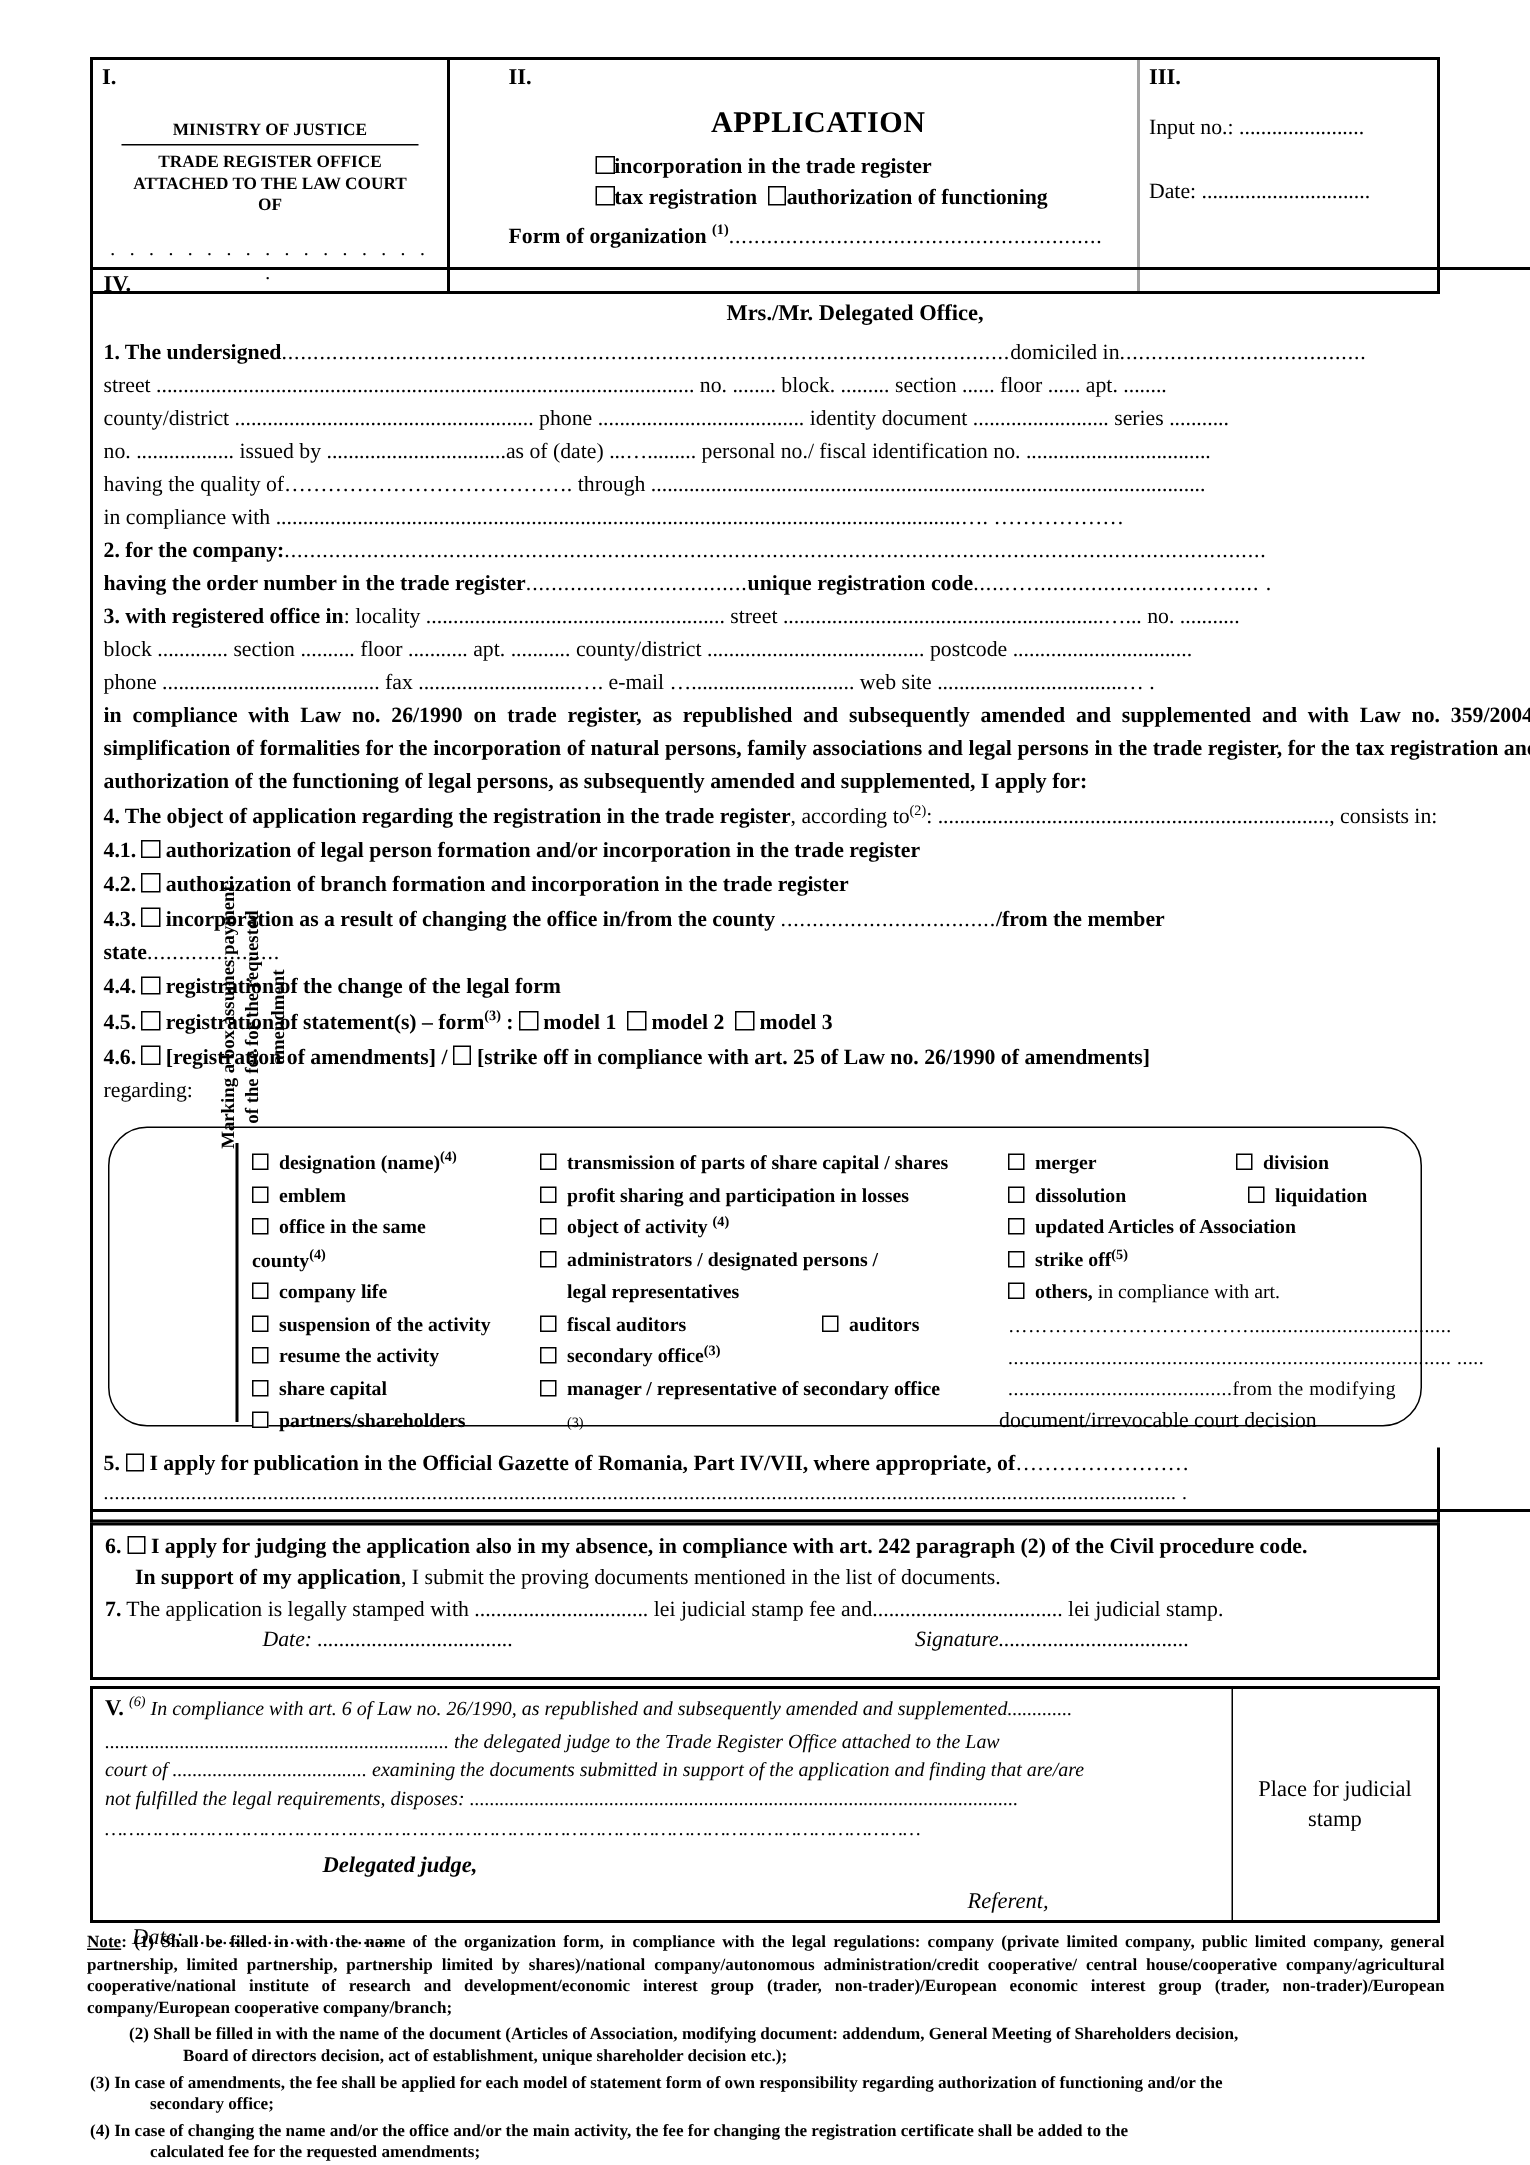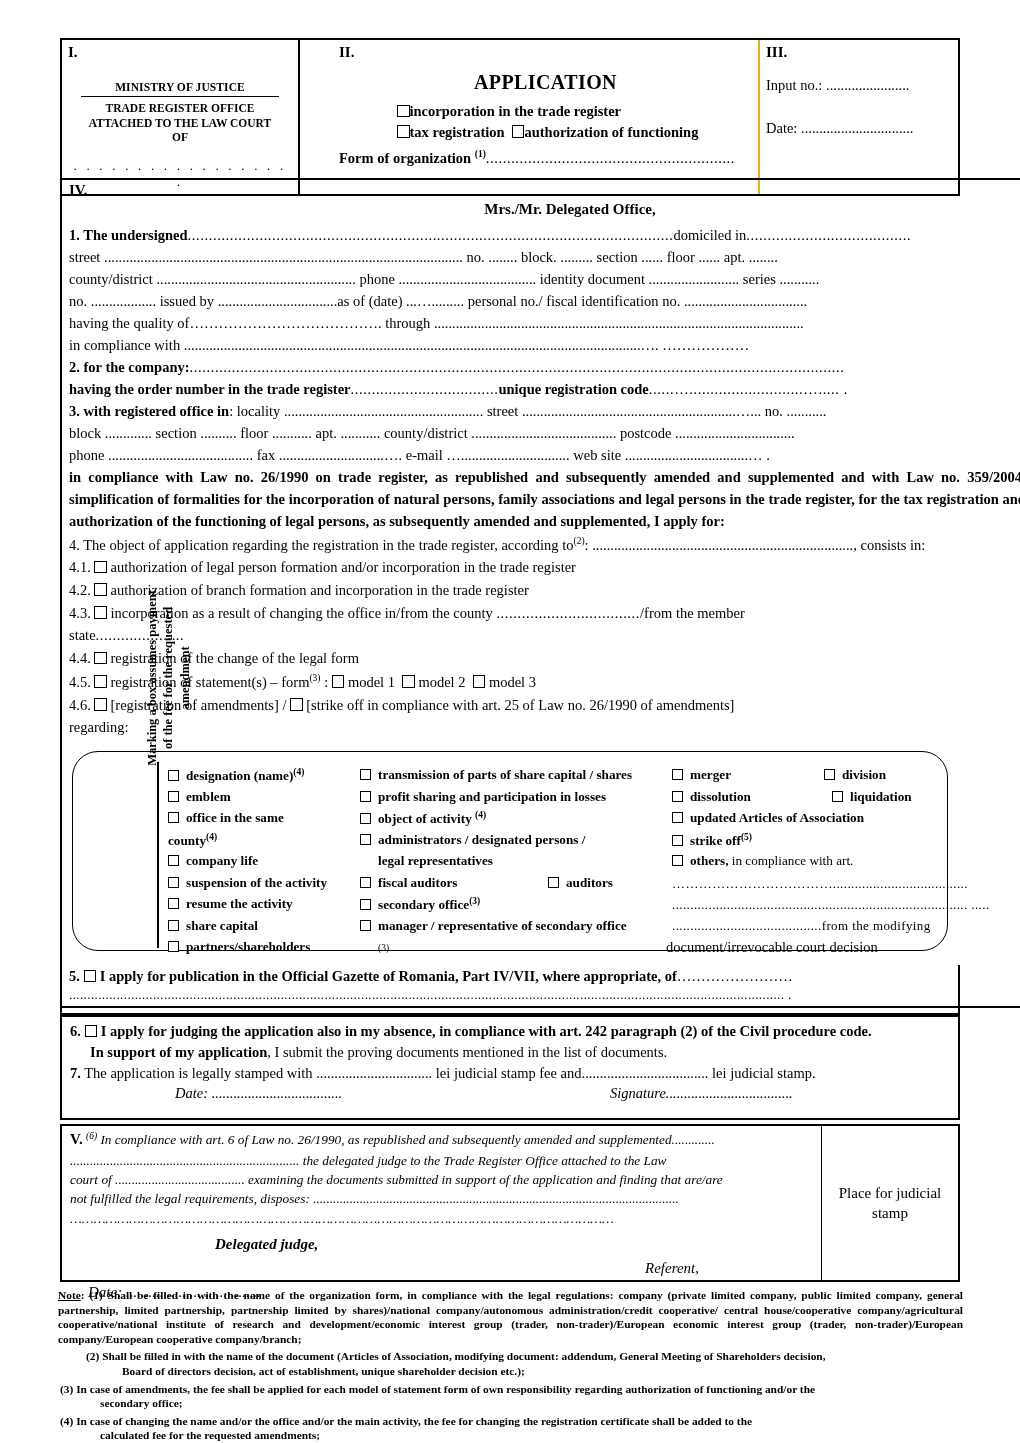--- a/index.html
+++ b/index.html
@@ -27,21 +27,21 @@
   .hdr {
     position: absolute;
     left: 60px; top: 38px;
     width: 900px;
     border: 2px solid #000;
     display: flex;
     box-sizing: border-box;
   }
   .hdr-cell { box-sizing: border-box; padding: 4px 6px 2px 6px; }
   .hdr-i { width: 238px; border-right: 2px solid #000; }
-  .hdr-ii { width: 460px; border-right: 2px solid #eab308; padding-left: 39px; }
+  .hdr-ii { width: 460px; border-right: 2px solid #a3a3a3; padding-left: 39px; }
   .hdr-iii { width: 198px; }
   .roman { font-weight: bold; font-size: 15px; line-height: 1.15; }
   .minjust {
     text-align: center;
     font-weight: bold;
     font-size: 11.5px;
     letter-spacing: .1px;
     margin-top: 20px;
     padding-bottom: 2px;
     display: inline-block;
@@ -139,21 +139,21 @@
     font-size: 14.5px;
     line-height: 1.5;
     text-align: justify;
     margin-top: 1px;
   }
   .item4 {
     font-size: 14.5px;
     line-height: 1.5;
     margin-top: 1px;
   }
-  .item4 .lbl { font-weight: normal; }
+  .item4 .lbl { font-weight: bold; }
 
   
   .rbox {
     position: absolute;
     left: 72px; top: 751px;
     width: 876px;
     height: 200px;
     border: 1.4px solid #000;
     border-radius: 26px;
     box-sizing: border-box;

